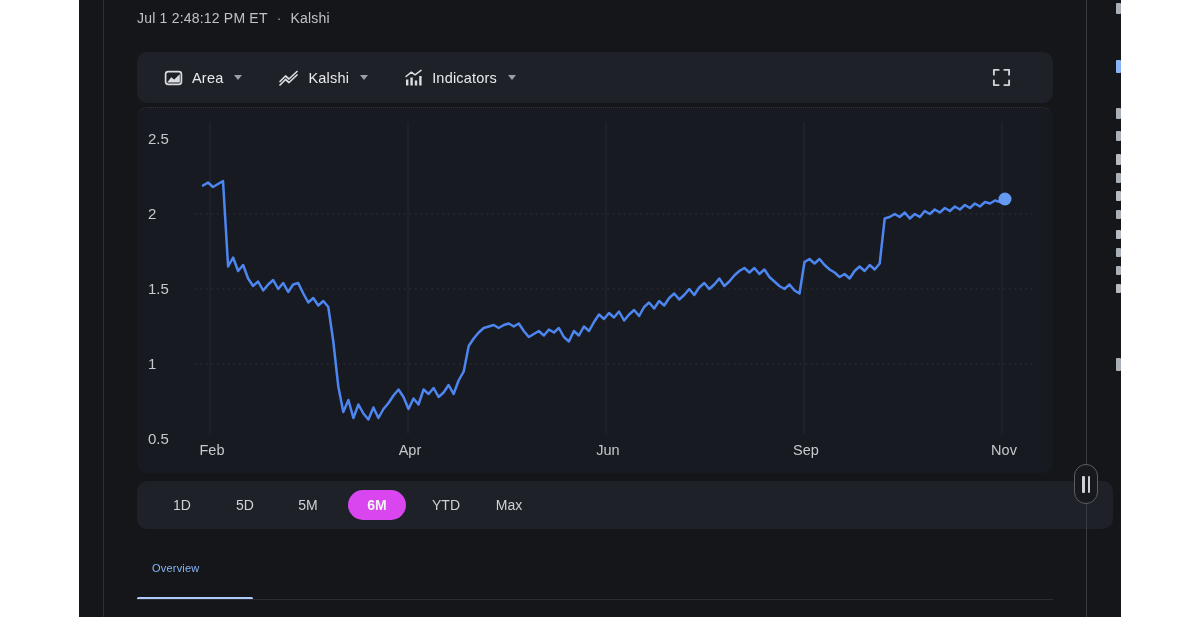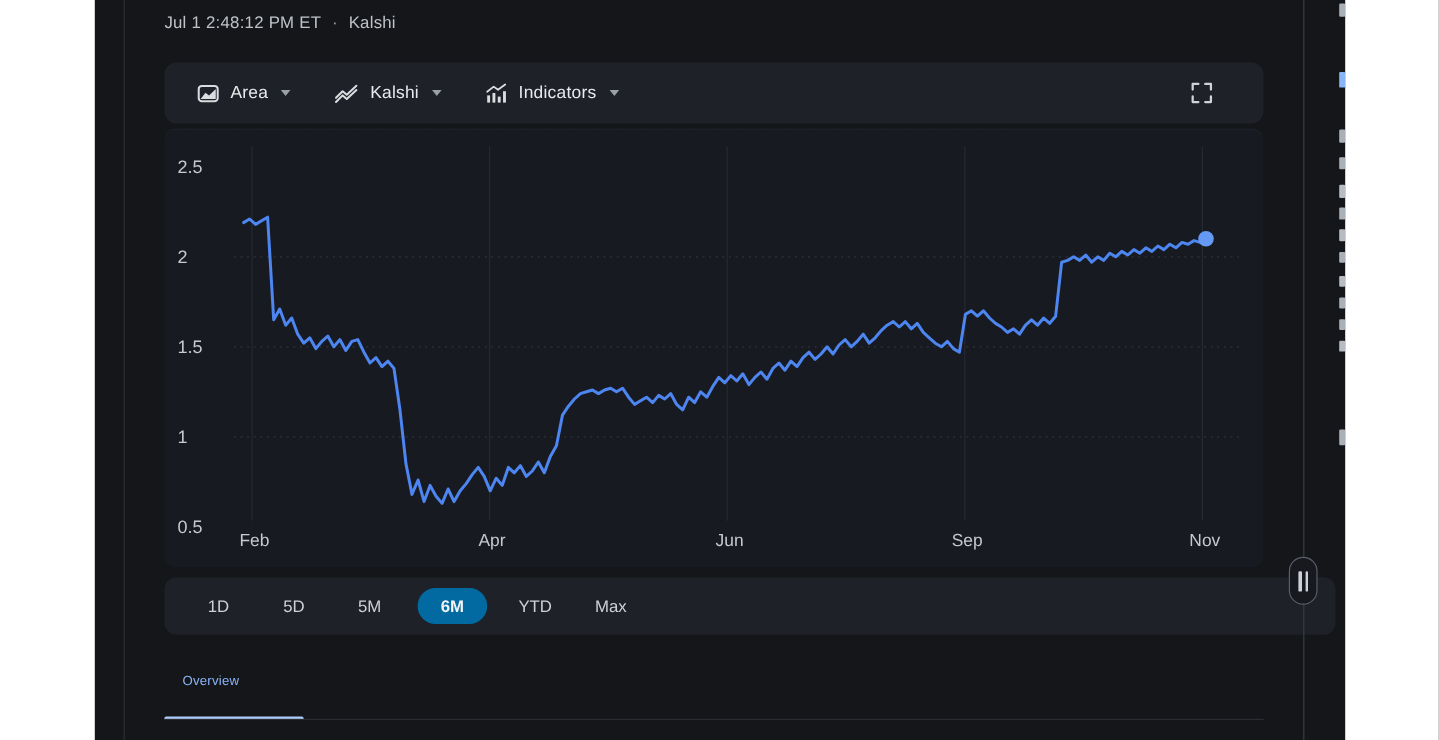--- a/index.html
+++ b/index.html
@@ -50,21 +50,21 @@
   .range-card{
     position:absolute;left:58px;top:481px;width:976px;height:48px;
     background:#1e2127;border-radius:10px;
     display:flex;align-items:center;gap:17px;padding-left:22px;box-sizing:border-box;
   }
   .range-btn{
     min-width:34px;height:30px;display:flex;align-items:center;justify-content:center;
     font-size:14px;color:#ced1d6;cursor:pointer;border-radius:15px;padding:0 6px;
   }
   .range-btn.selected{
-    background:#0369a1;color:#f1f3f4;font-weight:700;padding:0 12px;
+    background:#d946ef;color:#f1f3f4;font-weight:700;padding:0 12px;
   }
   
   .tab-overview{
     position:absolute;left:73px;top:562px;font-size:11px;font-weight:500;
     color:#8ab4f8;letter-spacing:.2px;cursor:pointer;
   }
   .tab-underline{
     position:absolute;left:58px;top:597px;width:116px;height:3px;
     background:#aecbfa;border-radius:2px;
   }

